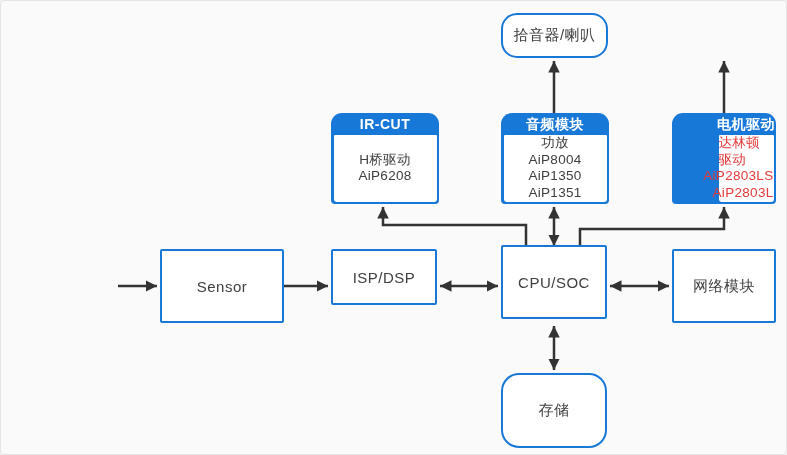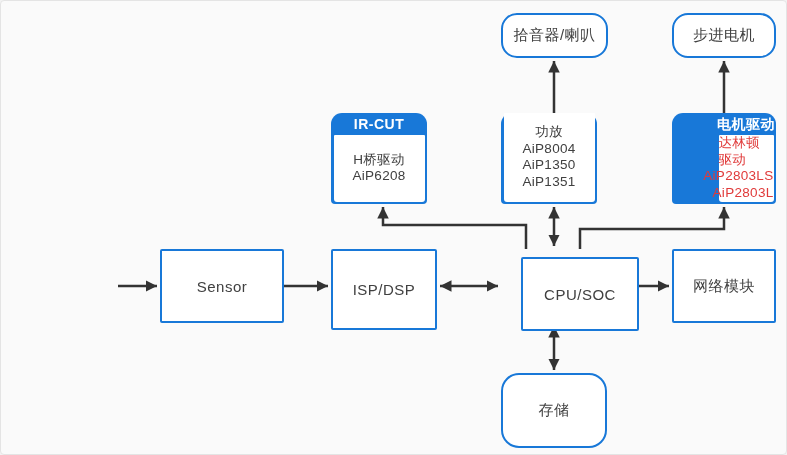--- a/index.html
+++ b/index.html
@@ -19,21 +19,21 @@
     display:flex;align-items:center;justify-content:center;
     background:#ffffff;border:2.5px solid #1878d8;
     color:#404040;font-size:15px;letter-spacing:.5px;
   }
   .rect{border-radius:2px;}
   .rounded{border-radius:16px;}
   .pill{border-radius:26px;}
   
   .module{
     position:absolute;z-index:2;box-sizing:border-box;
-    width:96px;height:91px;
+    width:108px;height:91px;
     background:#1878d8;border-radius:11px 11px 4px 4px;
     display:flex;flex-direction:column;
   }
   .module-header{
     height:22px;line-height:22px;flex:0 0 22px;
     color:#ffffff;font-weight:bold;font-size:14px;text-align:center;
     letter-spacing:.5px;
   }
   .module-body{
     flex:1;margin:0 2.5px 2.5px;background:#ffffff;border-radius:1px 1px 3px 3px;
@@ -63,57 +63,55 @@
       <path d="M553,112 L553,60" marker-end="url(#ah)"></path>
       <path d="M723,112 L723,60" marker-end="url(#ah)"></path>
       <path d="M525,248 L525,224 L382,224 L382,206" marker-end="url(#ah)"></path>
       <path d="M579,248 L579,228 L723,228 L723,206" marker-end="url(#ah)"></path>
     </g>
   </svg>
 
   <div class="node rounded" style="left:500px;top:12px;width:107px;height:45px;">
     <span>拾音器/喇叭</span>
   </div>
-  <div class="node rounded" style="left:671px;top:12px;width:104px;height:45px;">
-    <span>步进电机</span>
-  </div>
 
   <div class="module" style="left:330px;top:112px;">
     <div class="module-header">IR-CUT</div>
     <div class="module-body">
       <div>H桥驱动</div>
       <div>AiP6208</div>
     </div>
   </div>
 
   <div class="module" style="left:500px;top:112px;">
+    <div class="module-header">音频模块</div>
     <div class="module-body">
       <div>功放</div>
       <div>AiP8004</div>
       <div>AiP1350</div>
       <div>AiP1351</div>
     </div>
   </div>
 
   <div class="module" style="left:671px;top:112px;width:104px;padding-left:44px;">
     <div class="module-header">电机驱动</div>
     <div class="module-body red">
       <div>达林顿驱动</div>
       <div>AiP2803LS</div>
       <div>AiP2803L</div>
     </div>
   </div>
 
   <div class="node rect" style="left:159px;top:248px;width:124px;height:74px;">
     <span>Sensor</span>
   </div>
-  <div class="node rect" style="left:330px;top:248px;width:106px;height:81px;">
+  <div class="node rect" style="left:330px;top:248px;width:106px;height:56px;">
     <span>ISP/DSP</span>
   </div>
-  <div class="node rect" style="left:500px;top:256px;width:118px;height:74px;margin-left:20px;">
+  <div class="node rect" style="left:500px;top:244px;width:106px;height:74px;">
     <span>CPU/SOC</span>
   </div>
   <div class="node rect" style="left:671px;top:248px;width:104px;height:74px;">
     <span>网络模块</span>
   </div>
 
   <div class="node rect" style="left:500px;top:372px;width:106px;height:75px;border-radius:18px;">
     <span>存储</span>
   </div>
 

